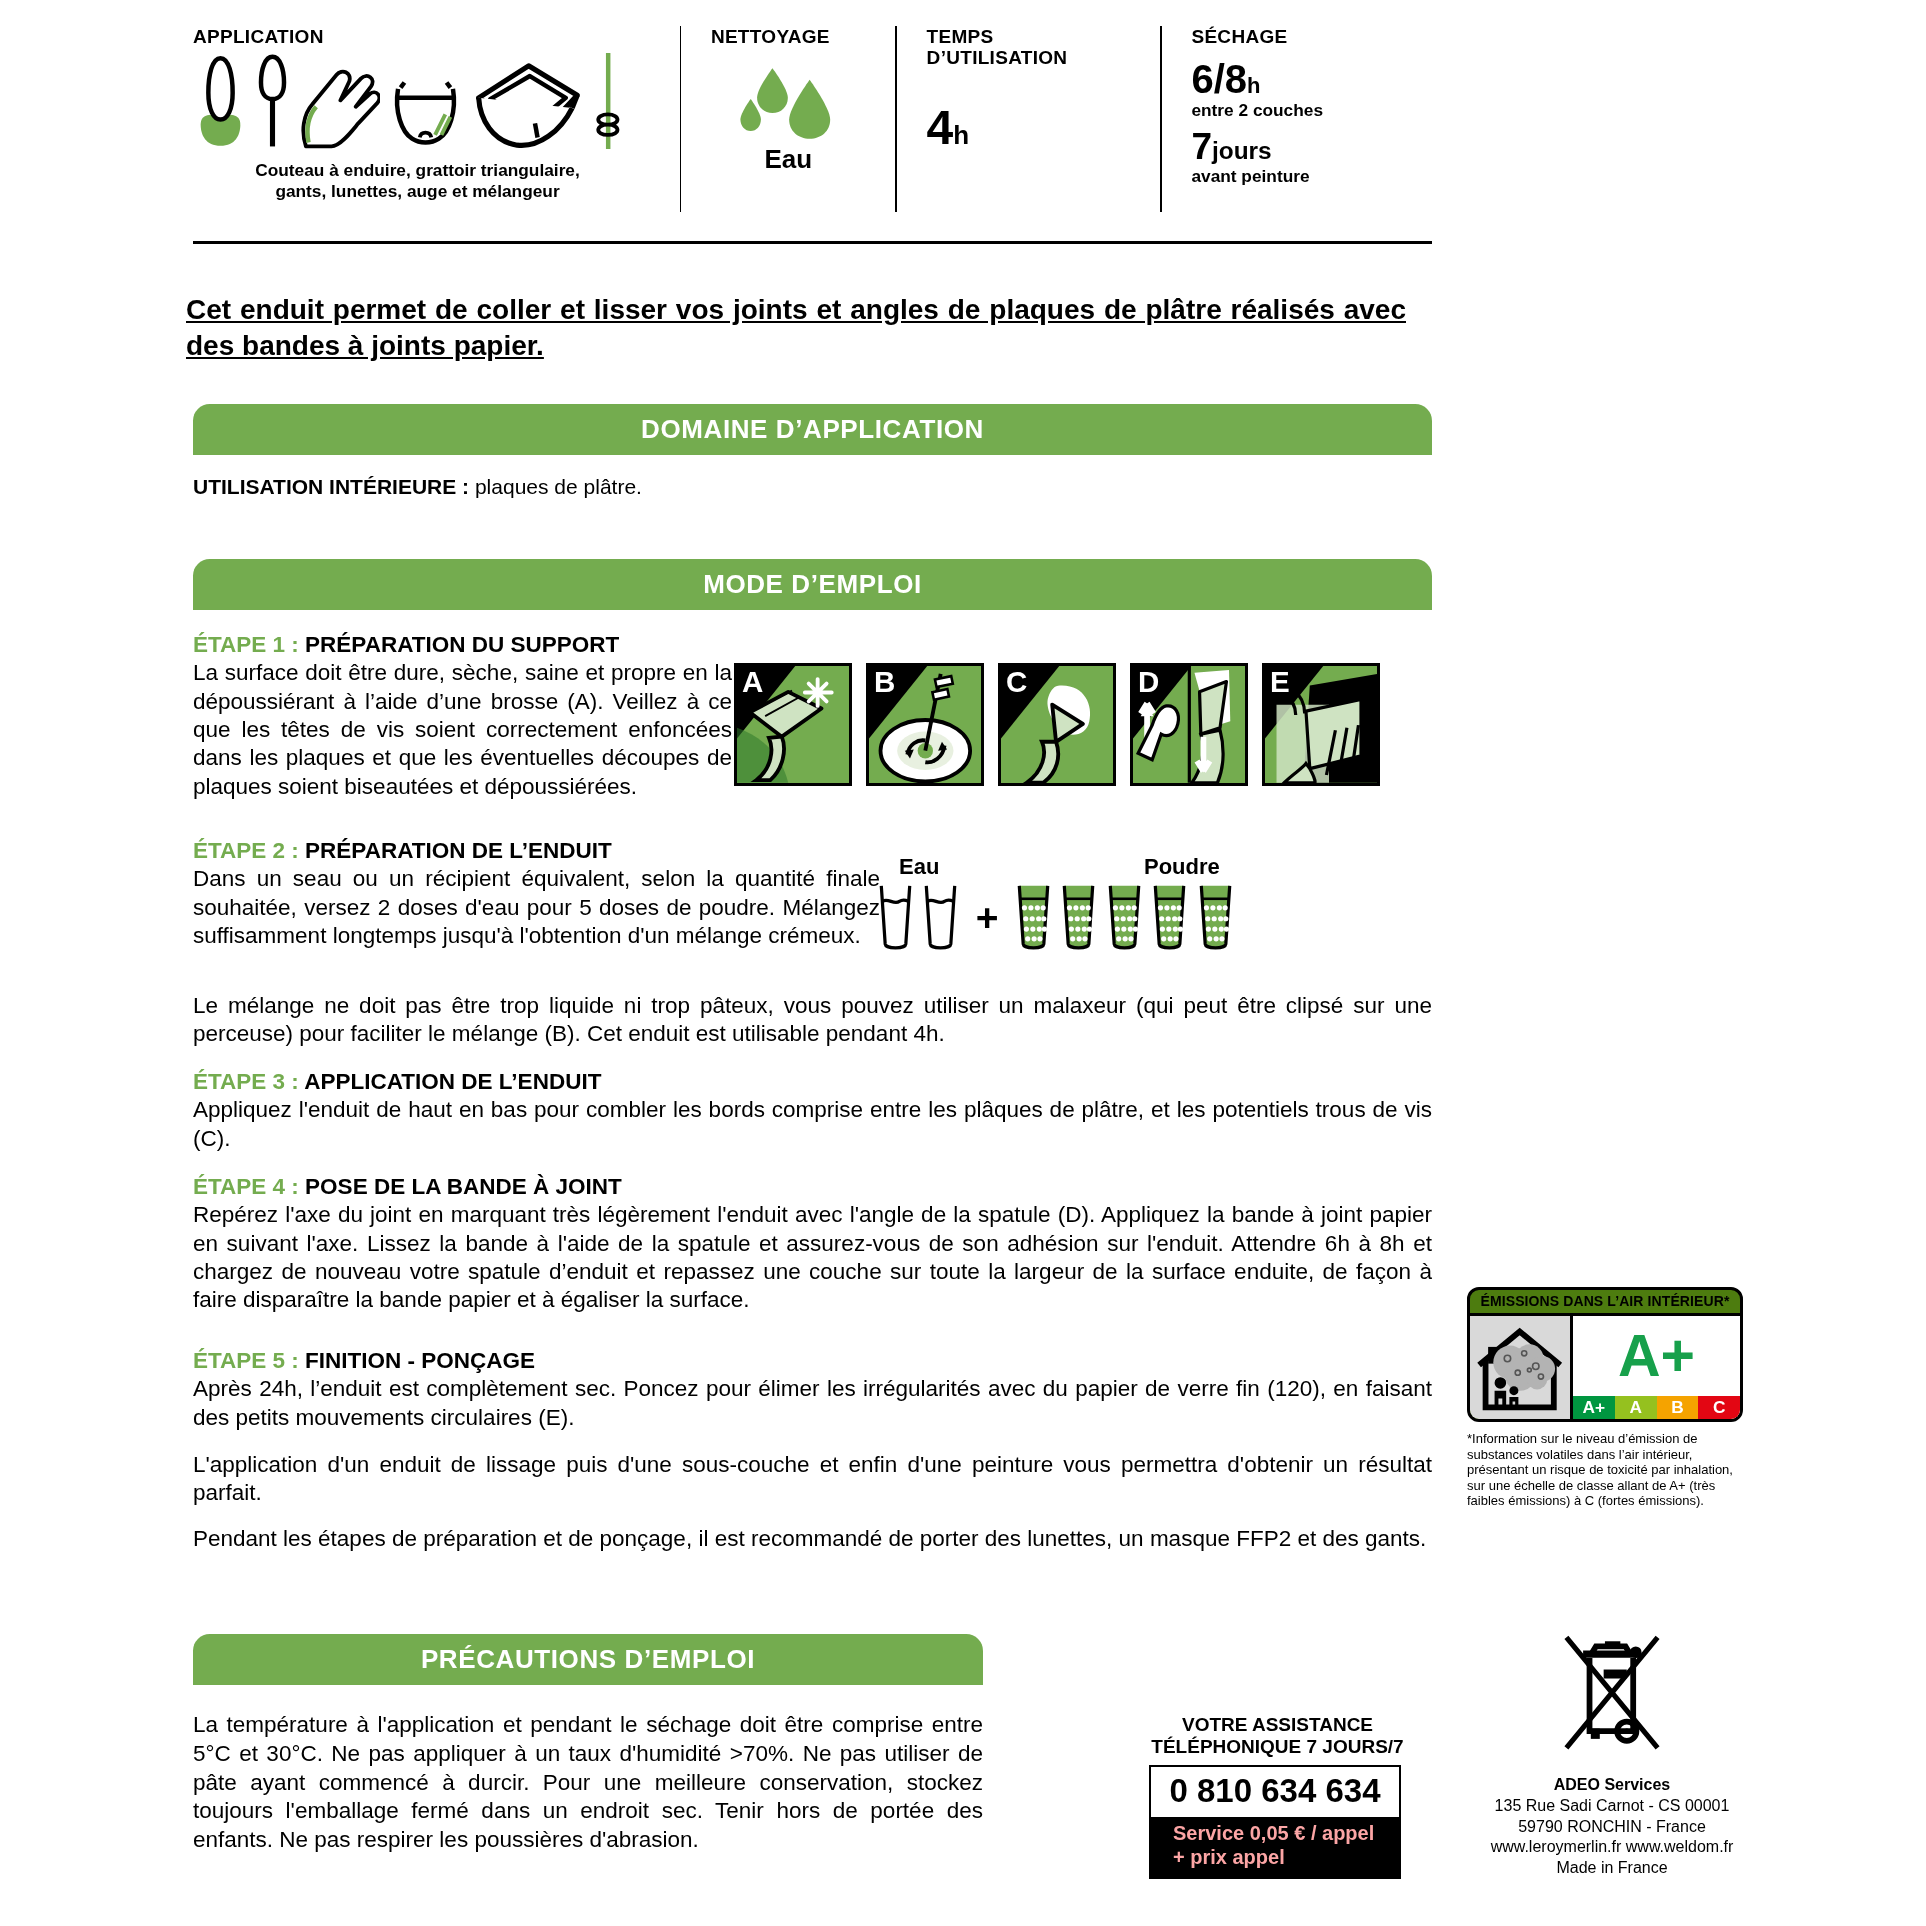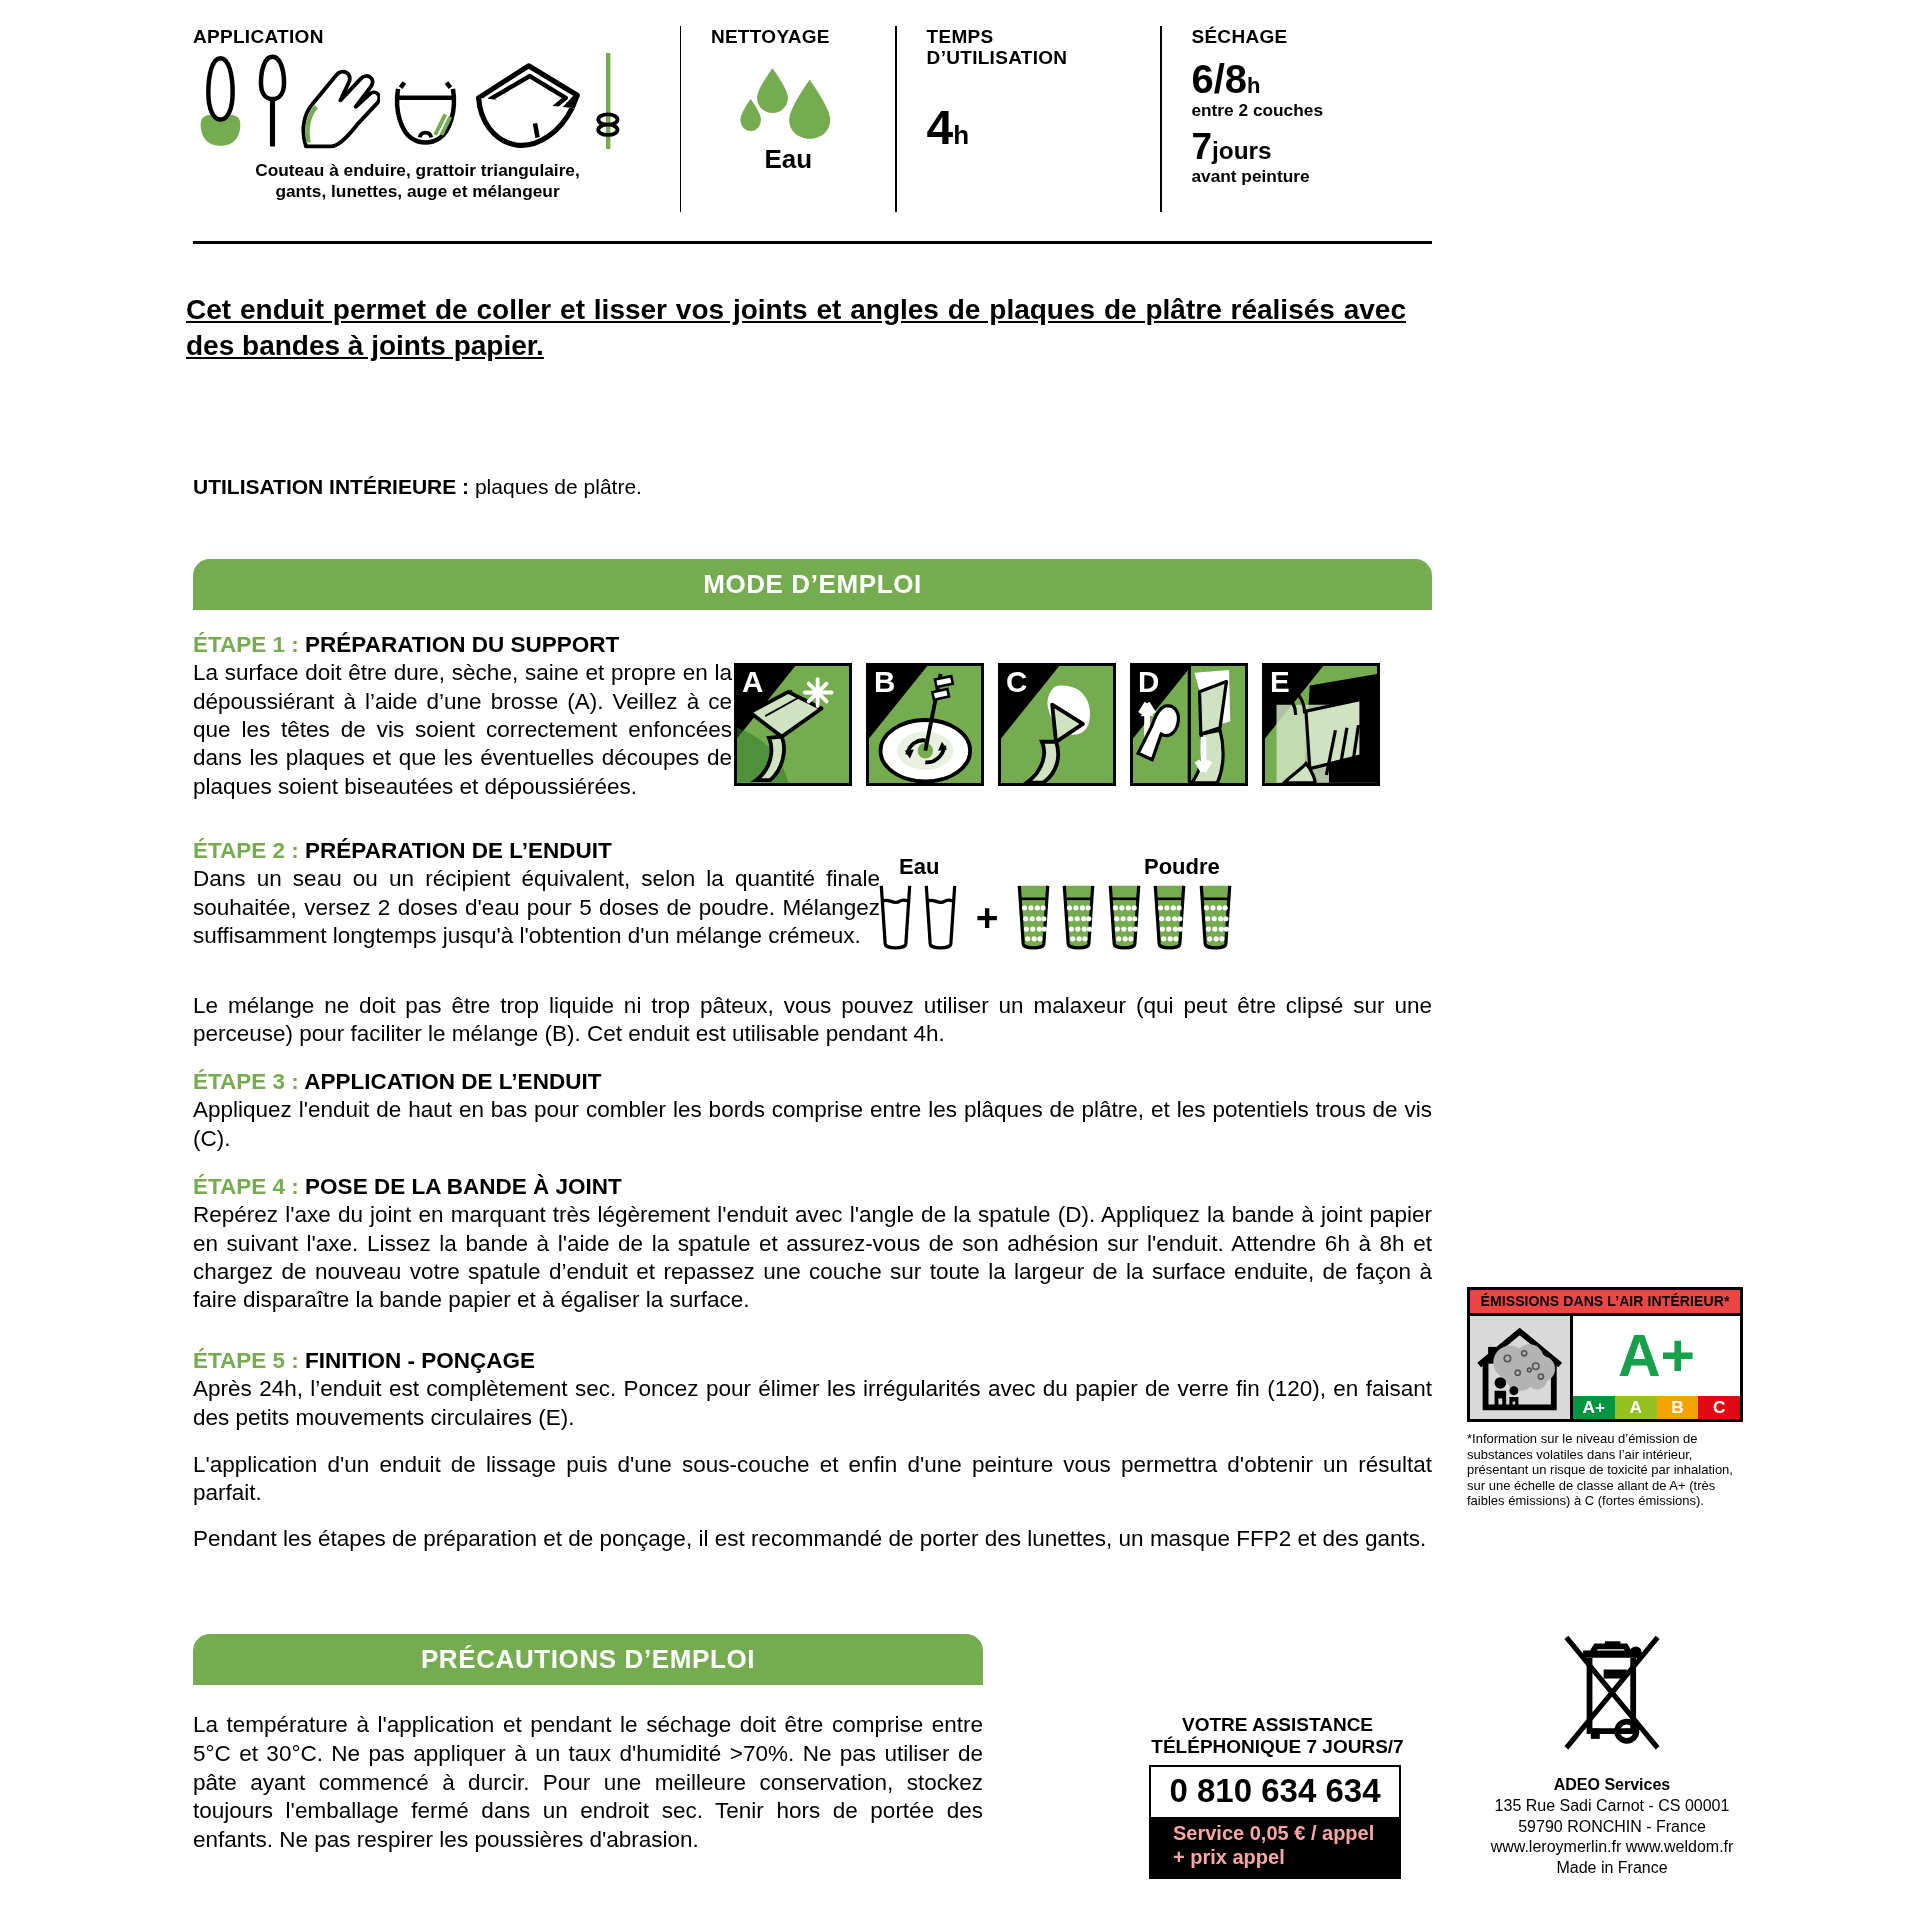--- a/index.html
+++ b/index.html
@@ -87,21 +87,21 @@
 
   
   .assist{position:absolute;left:1149px;top:1714px;width:257px;text-align:center;}
   .assist-t{font-weight:bold;font-size:19px;line-height:1.15;}
   .assist-box{margin-top:7.7px;border:2.6px solid #000;width:252px;box-sizing:border-box;}
   .assist-num{font-weight:bold;font-size:33px;padding:5.1px 0 6.4px 0;background:#fff;}
   .assist-serv{background:#000;color:#fca5a5;font-weight:bold;font-size:20px;text-align:left;padding:5.1px 0 7.7px 22px;line-height:1.18;}
 
   
   .emis{position:absolute;left:1467px;top:1287px;width:276px;}
-  .emis-card{border:3.2px solid #000;border-radius:0;overflow:hidden;background:#ef4444;}
+  .emis-card{border:3.2px solid #000;border-radius:12px;overflow:hidden;background:#4d7c0f;}
   .emis-head{font-weight:bold;font-size:14px;text-align:center;padding:3.2px 0 3.9px 0;border-bottom:3.2px solid #000;letter-spacing:0.1px;}
   .emis-body{display:flex;height:103px;}
   .emis-left{width:100px;background:#d9d9d9;border-right:3.2px solid #000;position:relative;}
   .emis-right{flex:1;position:relative;background:#fff;display:flex;flex-direction:column;}
   .emis-grade{flex:1;display:flex;align-items:center;justify-content:center;
               color:#17a04b;font-weight:bold;font-size:59px;line-height:1;}
   .emis-scale{display:flex;height:23px;}
   .emis-scale div{flex:1;color:#fff;font-weight:bold;font-size:17.3px;display:flex;align-items:center;justify-content:center;}
   .emis-note{font-size:13px;line-height:1.2;margin-top:9px;}
 
@@ -218,20 +218,21 @@
       </div>
       <div class="sech-sub">avant peinture</div>
     </div>
 
   </div>
 
   <div class="hrule"></div>
 
   <div class="intro">Cet enduit permet de coller et lisser vos joints et angles de plaques de plâtre réalisés avec des bandes à joints papier.</div>
 
+  <div class="banner b1">DOMAINE D’APPLICATION</div>
   <div class="util">
     <b>UTILISATION INTÉRIEURE :</b><span> plaques de plâtre.</span>
   </div>
 
   <div class="banner b2">MODE D’EMPLOI</div>
 
   <div class="s1">
     <div class="step-h">
       <span class="num">ÉTAPE 1 : </span><span>PRÉPARATION DU SUPPORT</span>
     </div>

